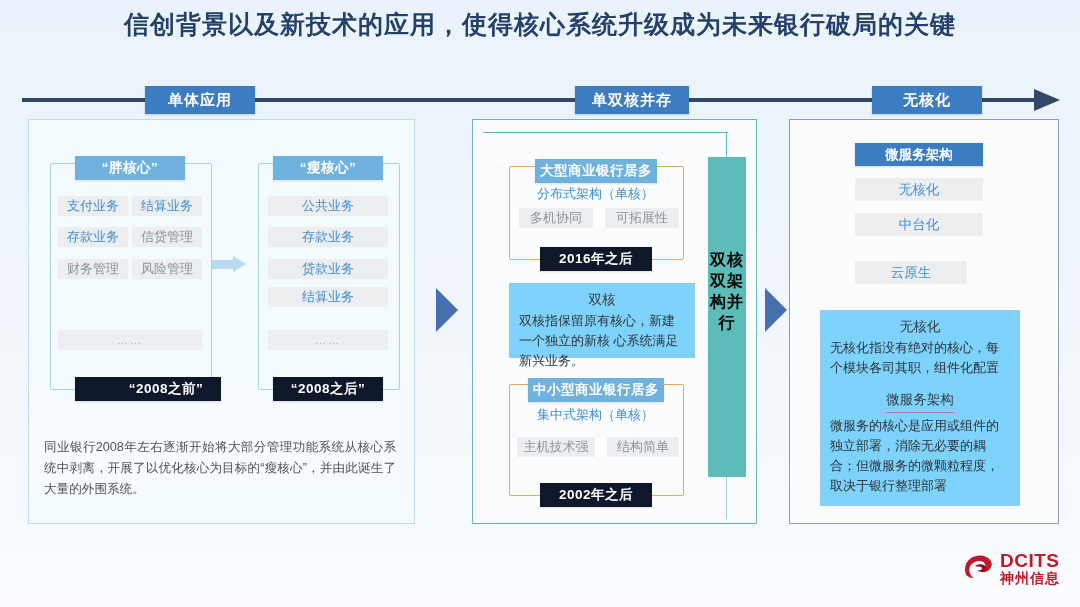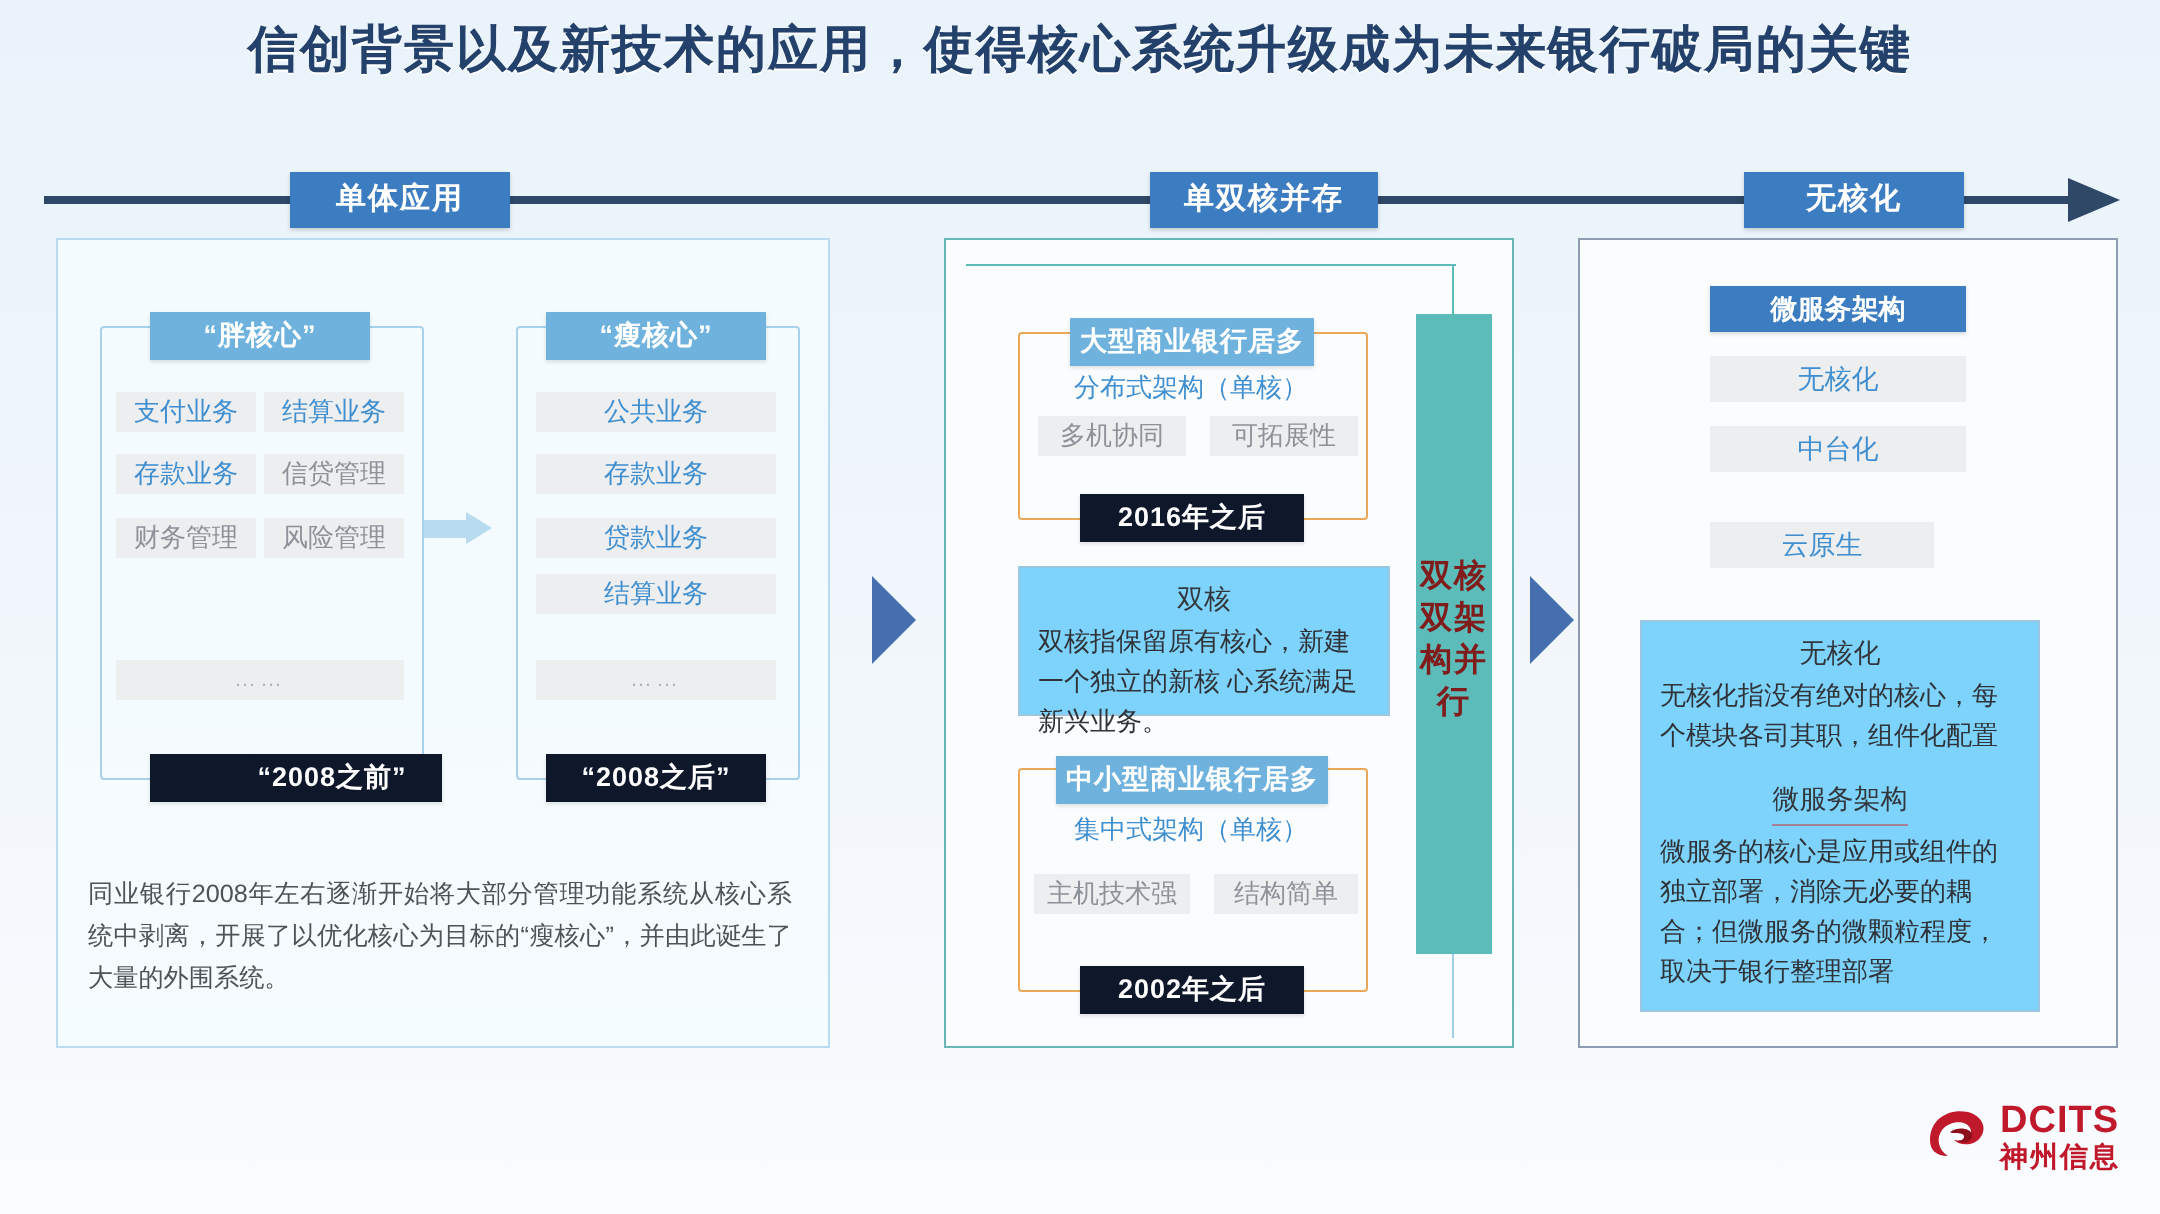--- a/index.html
+++ b/index.html
@@ -87,21 +87,21 @@
   .card .cu{text-align:center;font-size:13.5px;color:#33373c;line-height:24px;
             border-bottom:1px solid rgba(200,60,60,.55);display:inline-block;}
   .card .cuwrap{text-align:center;}
 
   
   .tealbar{
     position:absolute;left:708px;top:157px;width:38px;height:320px;background:#5bbcba;
   }
   .tealbar span{
     position:absolute;left:0;top:92px;width:38px;text-align:center;
-    font-size:16px;font-weight:bold;color:#7f1d1d;line-height:21px;letter-spacing:1px;margin-top:29px;
+    font-size:16px;font-weight:bold;color:#000000;line-height:21px;letter-spacing:1px;
   }
   .tealstem{position:absolute;left:726px;top:477px;width:1.4px;height:42px;background:#9fcfe8;}
   .tealstem2{position:absolute;left:726px;top:133px;width:1.4px;height:26px;background:#5bbcba;}
   .tealtop{position:absolute;left:483px;top:132px;width:245px;height:1.4px;background:#5bbcba;}
 
   
   .stackitem{
     position:absolute;height:23px;line-height:23px;text-align:center;
     font-size:13.5px;background:#edeef0;color:#3f8fd0;
   }

